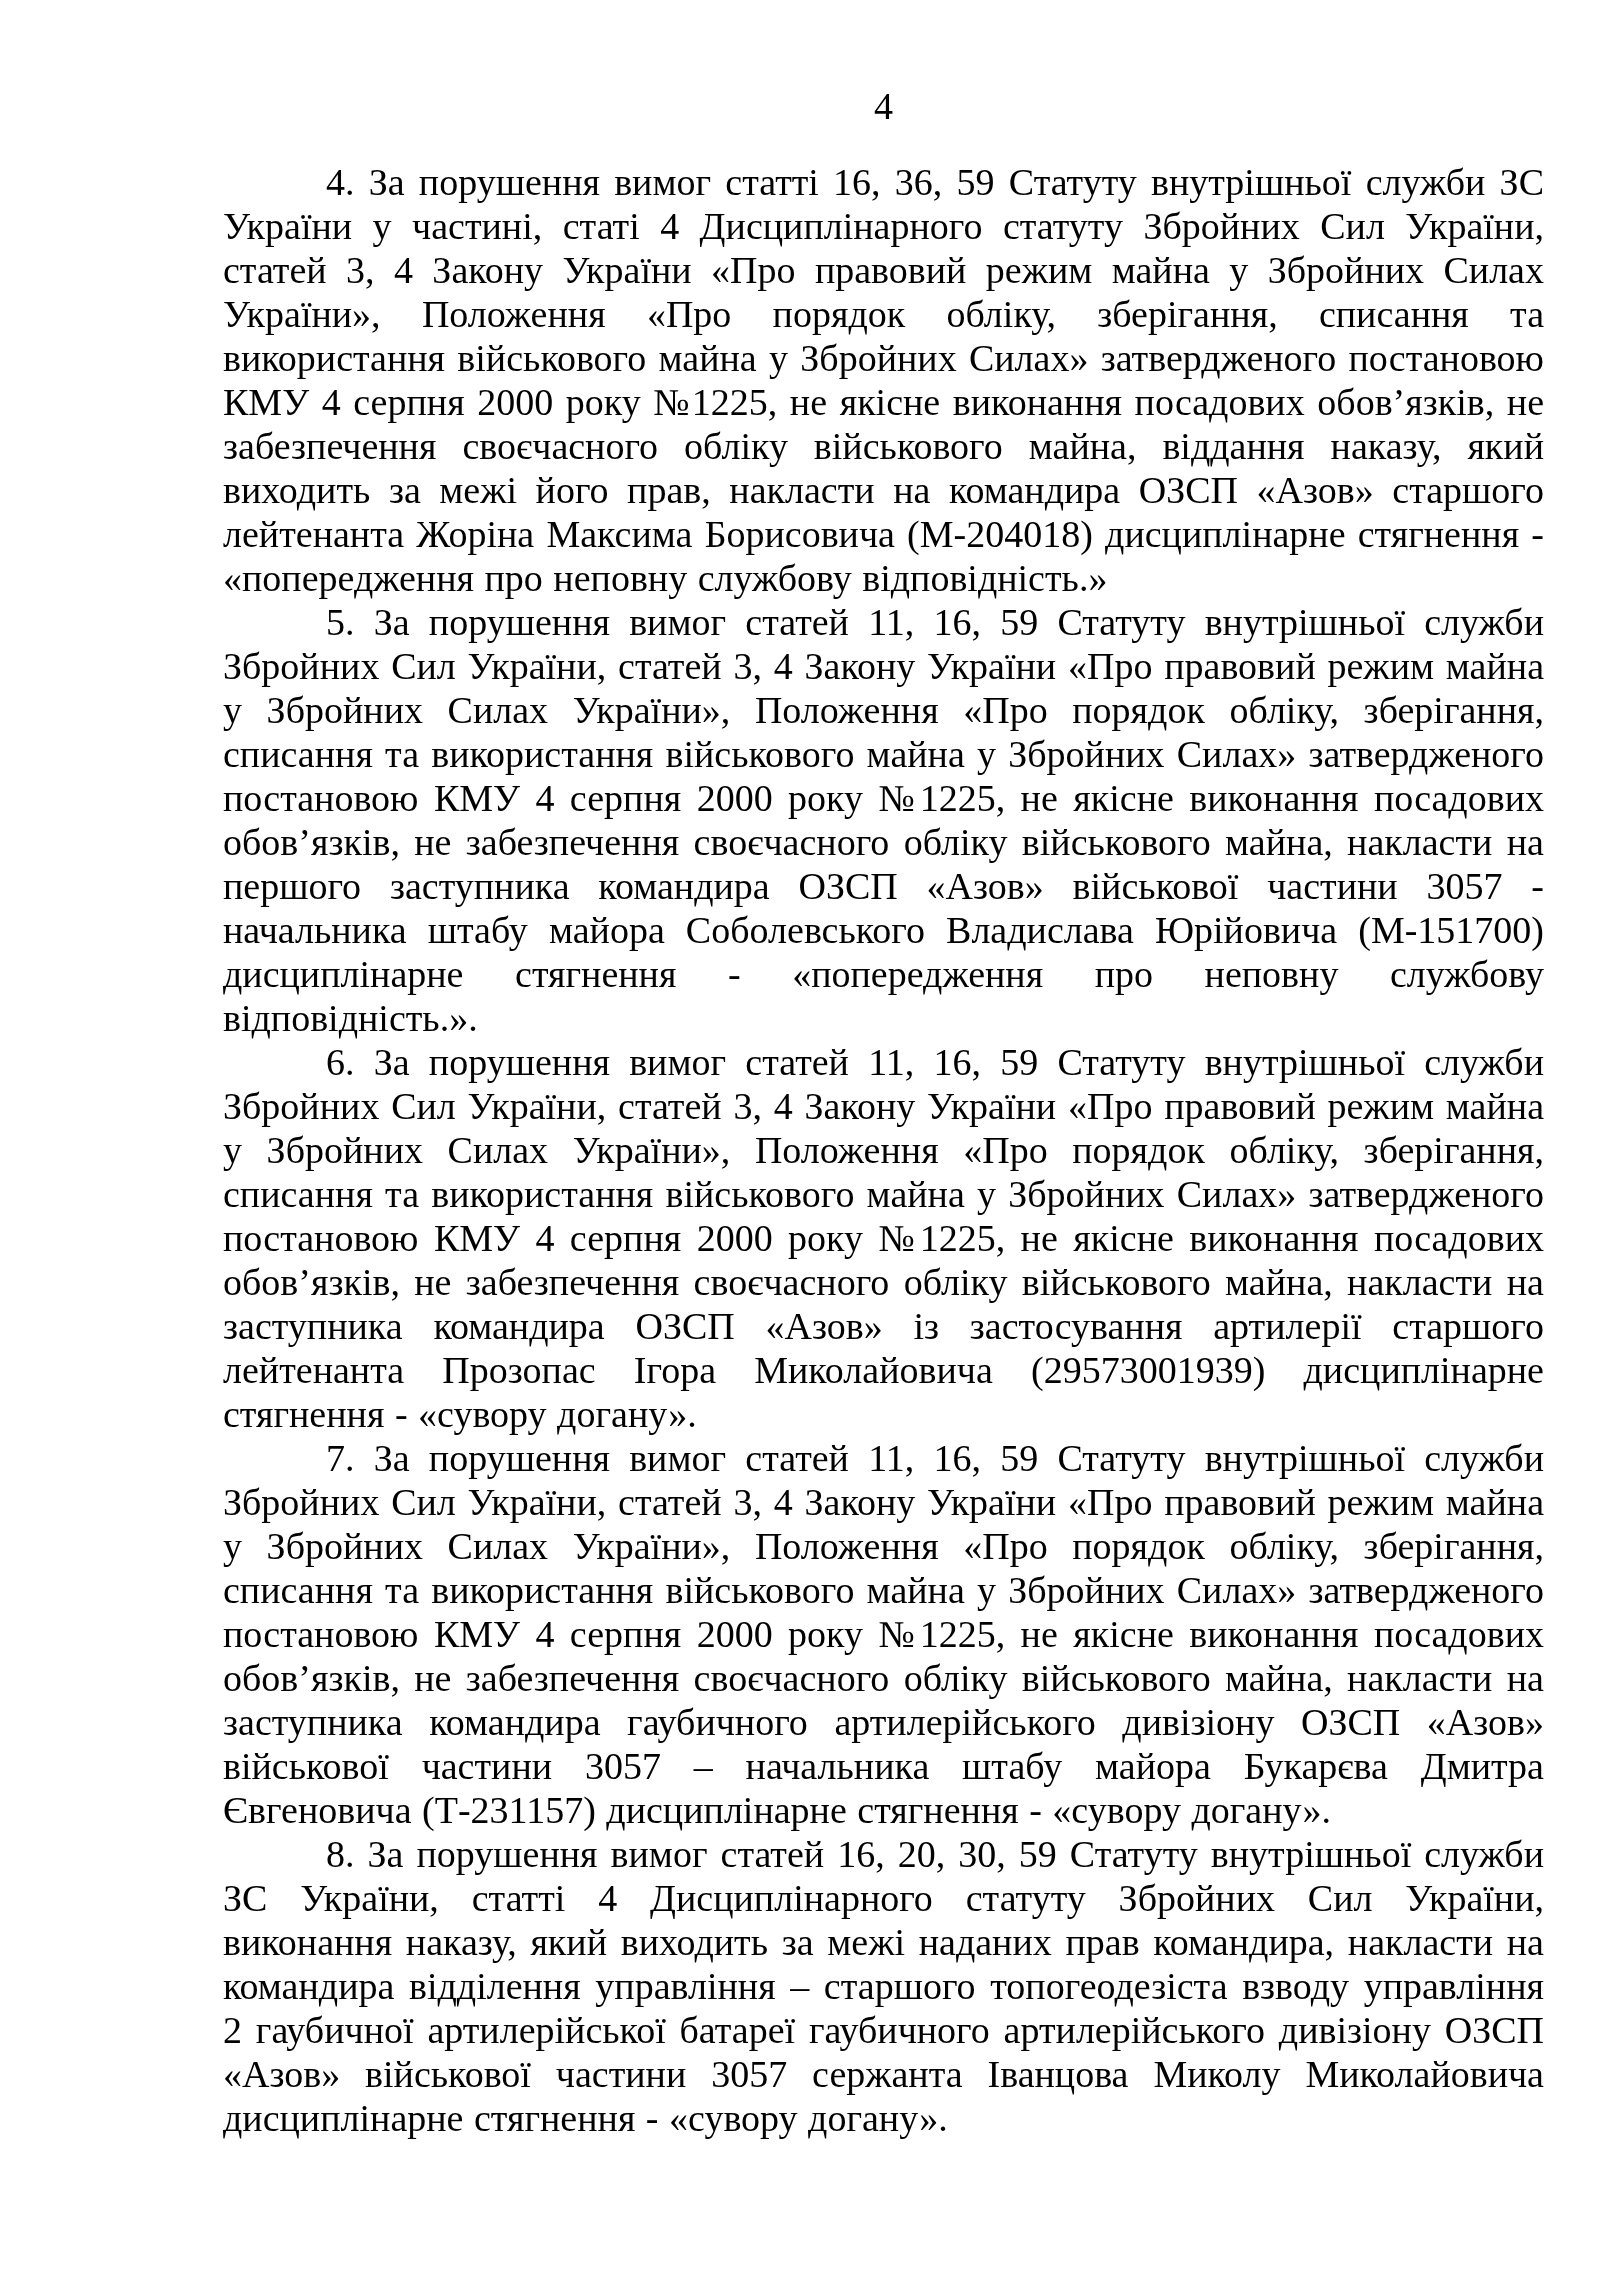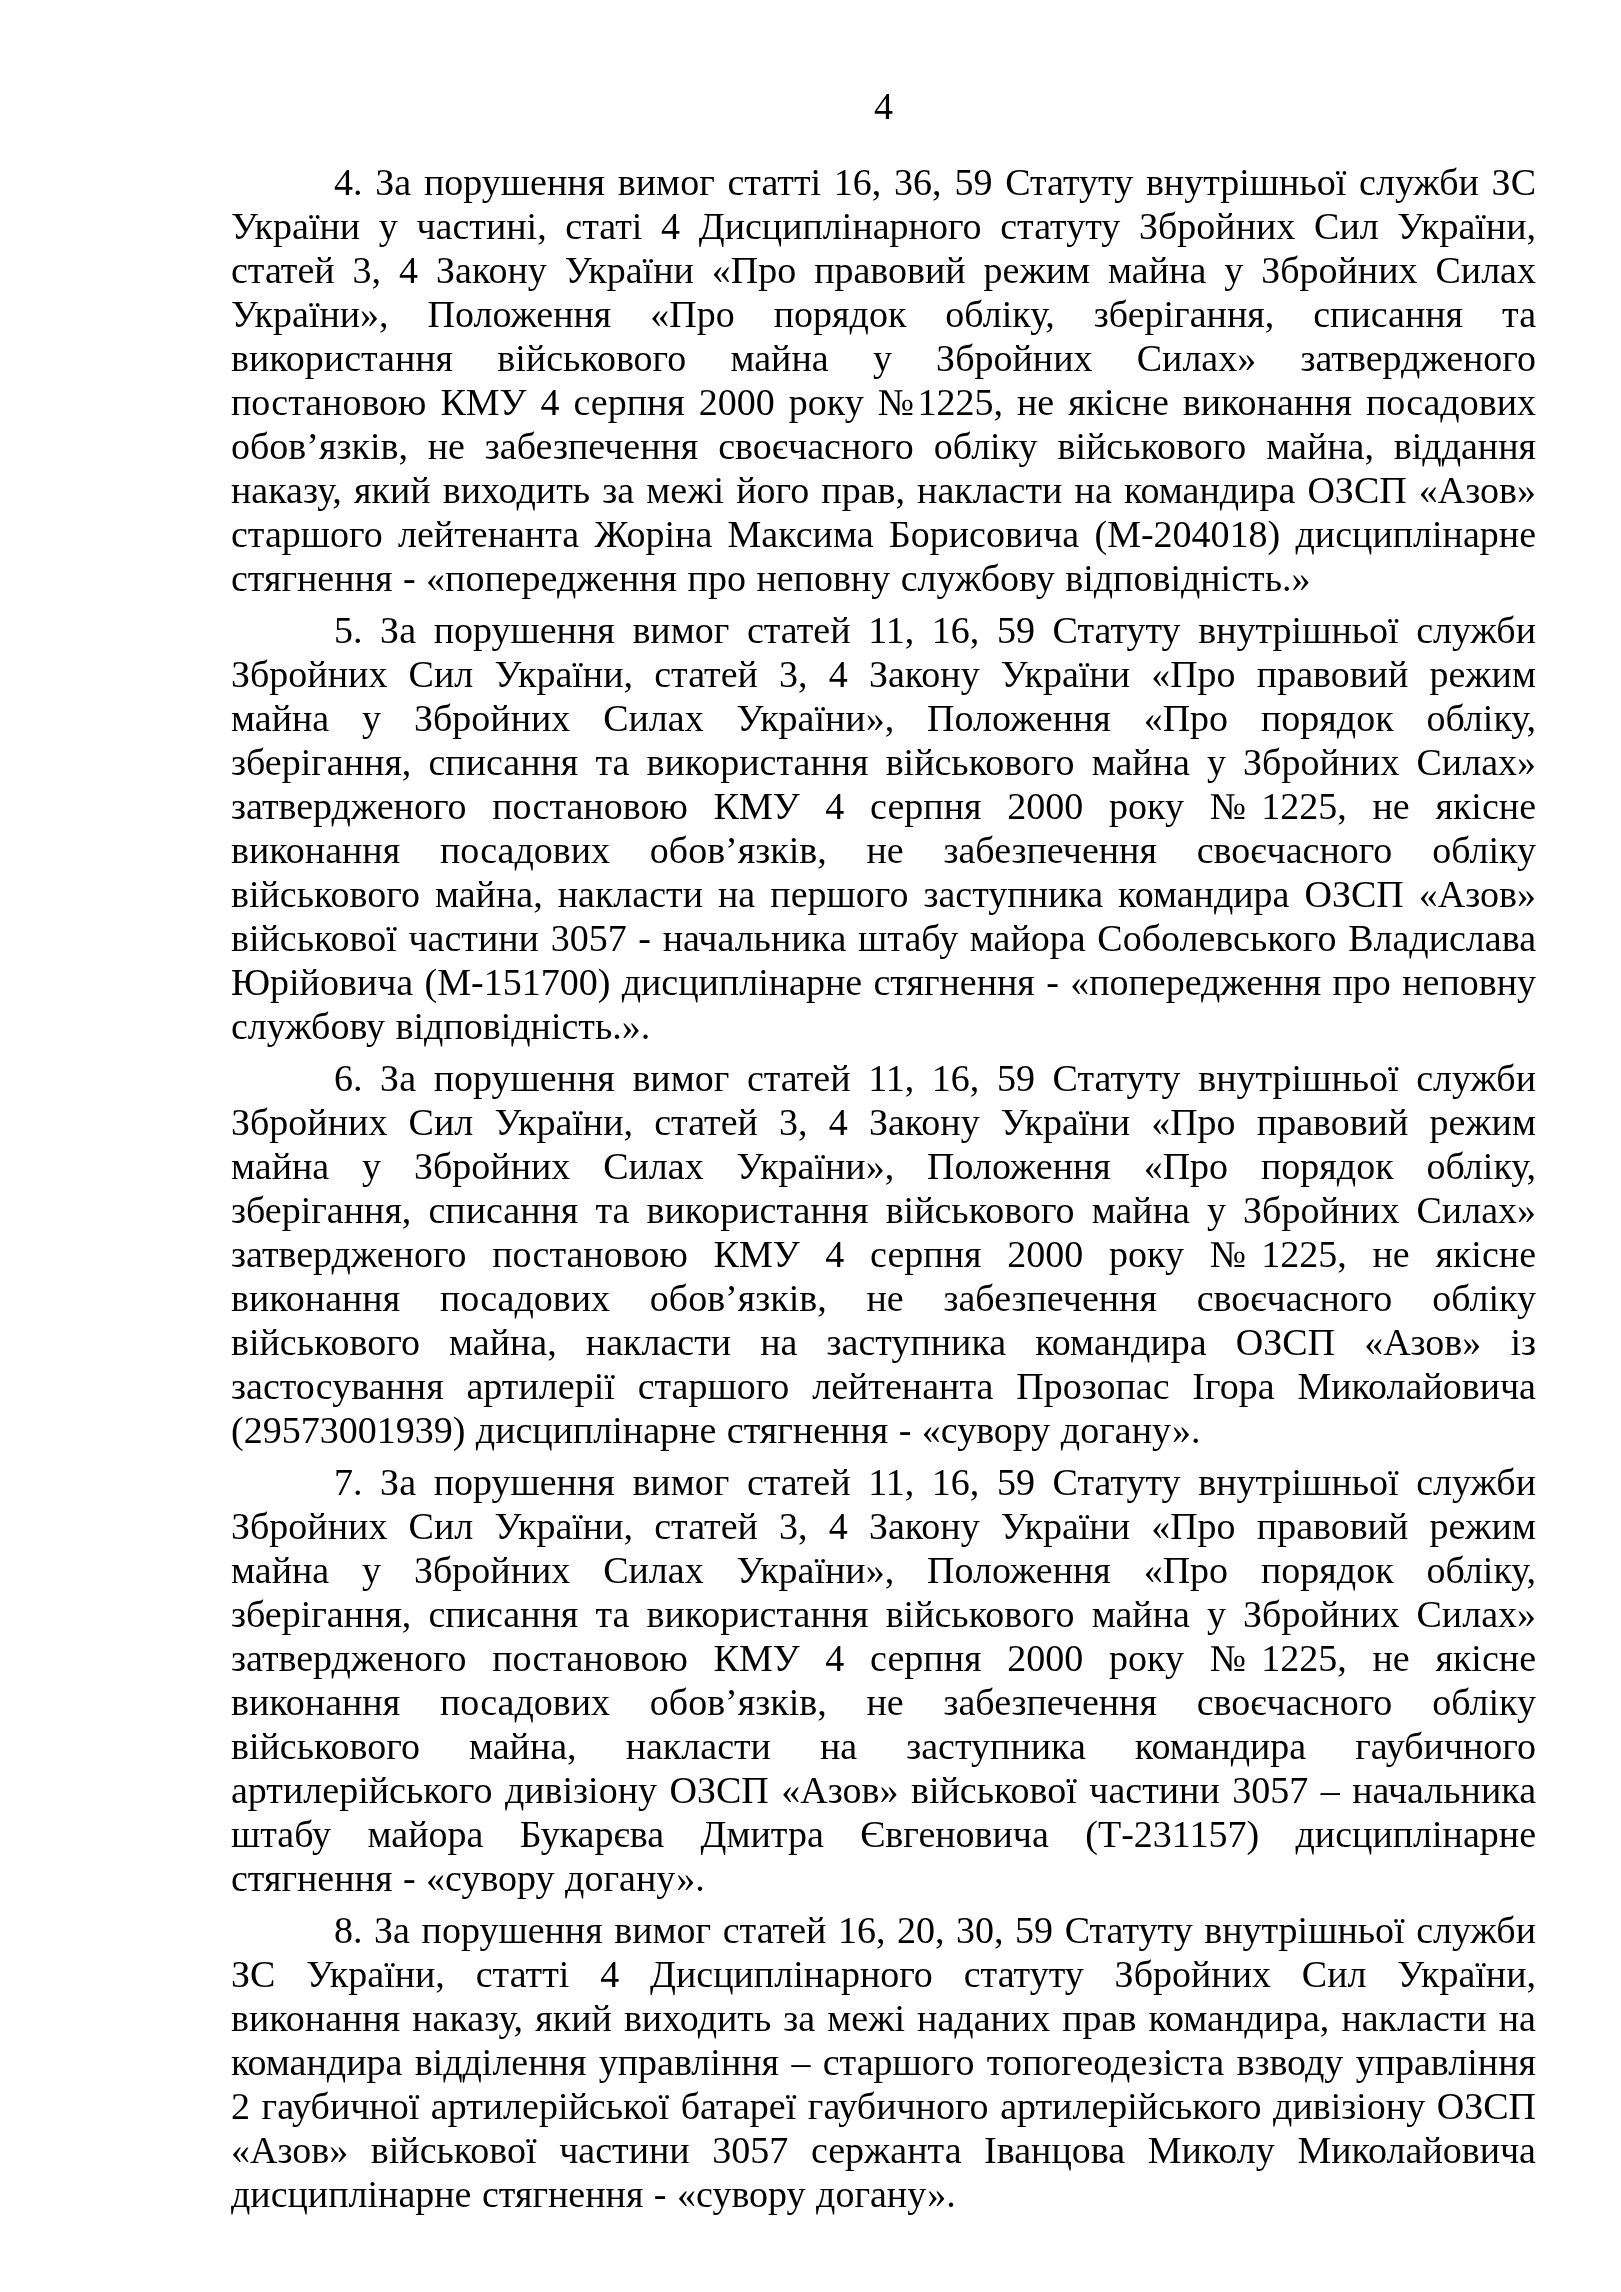--- a/index.html
+++ b/index.html
@@ -24,21 +24,21 @@
     padding-right: 77px;
   }
   .page-number {
     text-align: center;
     font-size: 38px;
     line-height: 44px;
     margin-bottom: 32px;
     color: #000000;
   }
   .doc-body p.para {
-    margin: 8px;
+    margin: 0;
     padding: 0;
     font-size: 38px;
     line-height: 44px;
     text-align: justify;
     text-indent: 103px;
     word-spacing: 1px;
     hyphens: none;
     color: #000000;
   }
 </style>

